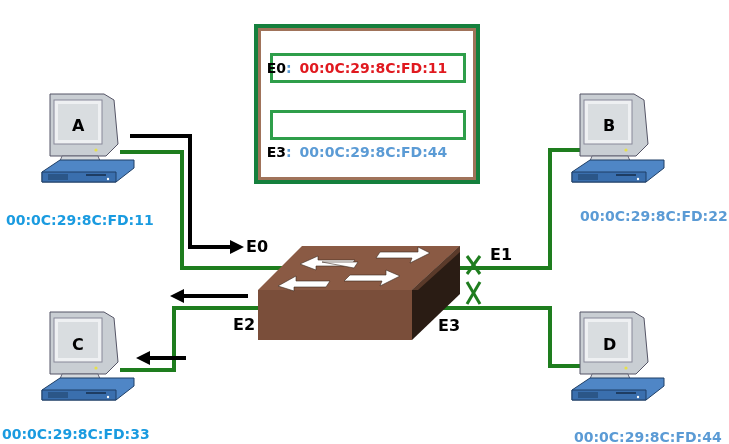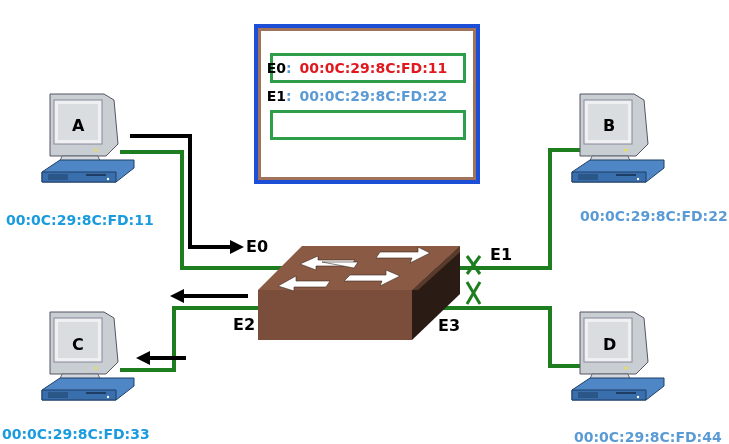--- a/index.html
+++ b/index.html
@@ -5,21 +5,21 @@
   html, body { margin: 0; padding: 0; background: #ffffff; }
   body { width: 729px; height: 444px; position: relative; overflow: hidden;
          font-family: "DejaVu Sans", "Liberation Sans", sans-serif; }
   svg { position: absolute; left: 0; top: 0; }
   .lbl { position: absolute; font-weight: bold; white-space: nowrap; }
   .mac-caption { font-size: 14px; }
   .port { font-size: 16px; color: #000; }
   .pc-letter { font-size: 16px; color: #000; }
   .table-title { position: absolute; left: 0; top: 0; width: 729px; text-align: center; font-weight: bold; font-size: 15px; color: #be185d; margin-top: 24px; }
   .table-box { position: absolute; left: 254px; top: 24px; width: 226px; height: 160px;
-               border: 4px solid #1d4ed8; box-shadow: inset 0 0 0 3px #a0735a; background: #fff; box-sizing: border-box; }
+               border: 4px solid #15803d; box-shadow: inset 0 0 0 3px #a0735a; background: #fff; box-sizing: border-box; }
   .row { position: absolute; left: 0; width: 100%; font-size: 14px; font-weight: bold; white-space: nowrap; }
   .row .p { display: inline-block; width: 28px; text-align: right; color: #000; }
   .row .colon { color: #5b9bd5; }
   .row .m { margin-left: 8px; }
   .hl { position: absolute; border: 3px solid #2e9e4a; box-sizing: border-box; }
 </style>
 </head>
 <body>
 
 <svg width="729" height="444" viewBox="0 0 729 444">
@@ -88,22 +88,22 @@
 </svg>
 
 <div class="table-title">MAC地址表</div>
 <div class="table-box">
   <div class="hl" style="left:12px; top:25px; width:196px; height:30px;"></div>
   <div class="hl" style="left:12px; top:82px; width:196px; height:30px;"></div>
 
   <div class="row" style="top:32px;">
     <span class="p">E0</span><span class="colon">:</span><span class="m" style="color:#e0191f;">00:0C:29:8C:FD:11</span>
   </div>
-  <div class="row" style="top:60px;">
-    <span class="p">E1</span><span class="colon">:</span><span class="m" style="color:#5b9bd5;">00:0C:29:8C:FD:22</span>
+  <div class="row" style="top:116px;">
+    <span class="p">E3</span><span class="colon">:</span><span class="m" style="color:#5b9bd5;">00:0C:29:8C:FD:44</span>
   </div>
 </div>
 
 <div class="lbl pc-letter" style="left:72px; top:116px;">A</div>
 <div class="lbl pc-letter" style="left:603px; top:116px;">B</div>
 <div class="lbl pc-letter" style="left:72px; top:335px;">C</div>
 <div class="lbl pc-letter" style="left:603px; top:335px;">D</div>
 
 <div class="lbl mac-caption" style="left:6px; top:212px; color:#1a9be0;">00:0C:29:8C:FD:11</div>
 <div class="lbl mac-caption" style="left:580px; top:208px; color:#5b9bd5;">00:0C:29:8C:FD:22</div>

